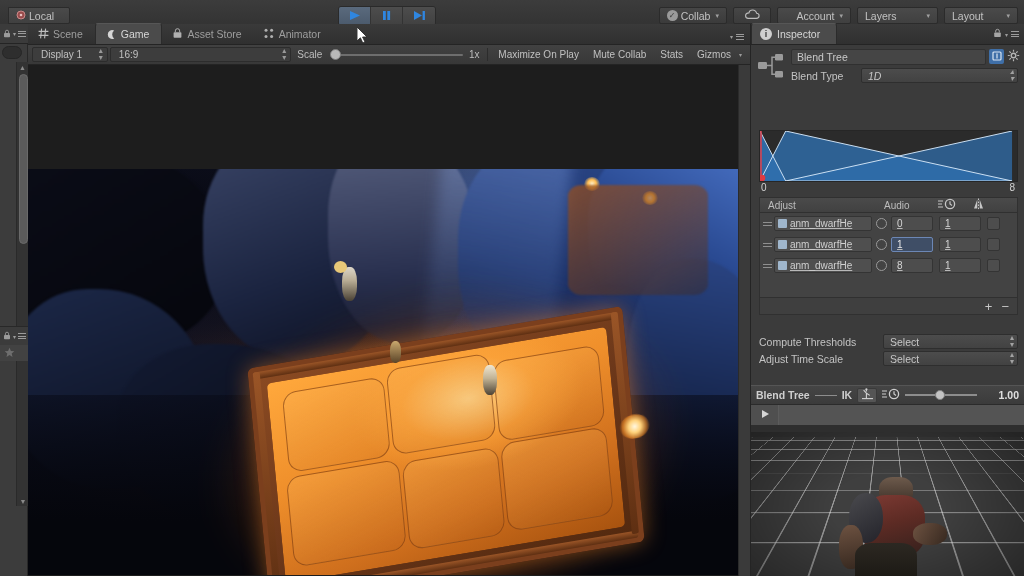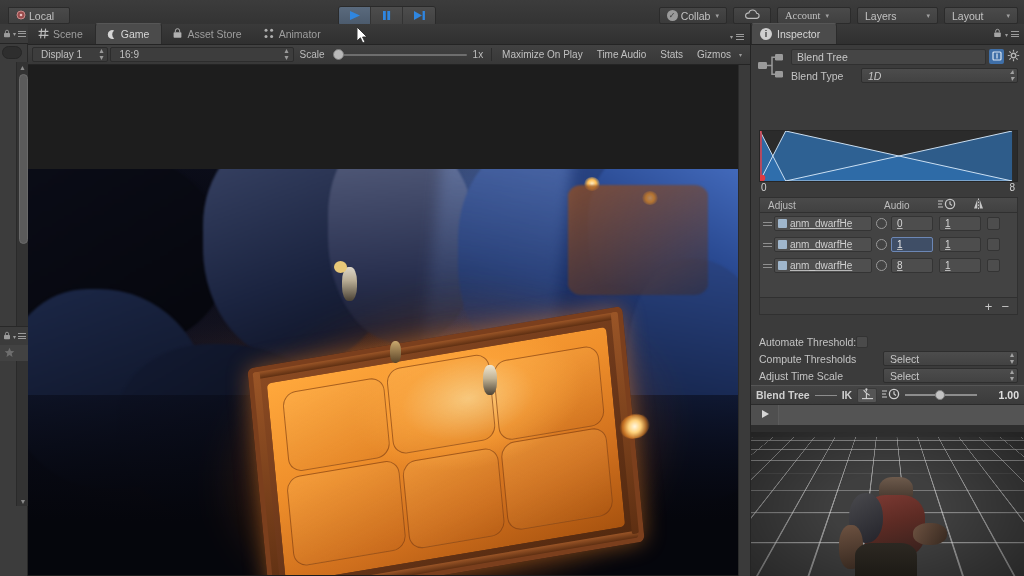--- a/index.html
+++ b/index.html
@@ -329,21 +329,21 @@
         <span>Collab</span>
         <span class="caret">▾</span>
       </div>
       <div class="tb-btn flat cloud-btn">
         <span>
           <svg width="16" height="11" viewBox="0 0 16 11">
               <path d="M4.2 9.4h8.1c1.6 0 2.8-1.2 2.8-2.6 0-1.4-1.1-2.5-2.5-2.6C12.1 2.4 10.5 1 8.6 1 6.8 1 5.3 2.2 4.9 3.9 3 4 1.6 5.3 1.6 6.8c0 1.5 1.2 2.6 2.6 2.6z" fill="none" stroke="#bdbdbd" stroke-width="1.1"></path>
             </svg>
         </span>
       </div>
-      <div class="tb-btn" style="min-width:74px;justify-content:flex-start;font-family:Liberation Serif, serif;">
+      <div class="tb-btn" style="min-width:74px;justify-content:flex-end;">
         <span>Account</span>
         <span class="caret">▾</span>
       </div>
       <div class="tb-btn" style="min-width:74px;gap:28px;">
         <span>Layers</span>
         <span class="caret">▾</span>
       </div>
       <div class="tb-btn" style="min-width:74px;justify-content:space-between;">
         <span>Layout</span>
         <span class="caret">▾</span>
@@ -459,21 +459,21 @@
         <span class="updown">▴<br>▾</span>
       </div>
       <span class="gt-label">Scale</span>
       <div class="scale-slider">
         <div class="scale-track"></div>
         <div class="scale-knob"></div>
       </div>
       <span class="gt-label">1x</span>
       <div class="gt-sep"></div>
       <div class="gt-btn">Maximize On Play</div>
-      <div class="gt-btn">Time Audio</div>
+      <div class="gt-btn">Mute Collab</div>
       <div class="gt-btn">Stats</div>
       <div class="gt-btn">Gizmos</div>
       <span class="tiny-caret" style="margin-right:4px;">▾</span>
     </div>
 
     <div class="gamecanvas">
       <div class="gv-letterbox"></div>
       <div class="gv-render">
         <div class="cave-base"></div>
 
@@ -678,24 +678,20 @@
         </div>
       </div>
 
       <div class="mt-foot">
         <span>+</span>
         <span>−</span>
       </div>
 
       <div class="opt-rows">
         <div class="opt-row">
-          <span class="opt-lbl">Automate Threshold:</span>
-          <span class="mini-chk"></span>
-        </div>
-        <div class="opt-row">
           <span class="opt-lbl" style="width:124px;">Compute Thresholds</span>
           <div class="popup" style="flex:1;">
             <span>Select</span>
             <span class="ud">▴<br>▾</span>
           </div>
         </div>
         <div class="opt-row">
           <span class="opt-lbl" style="width:124px;">Adjust Time Scale</span>
           <div class="popup" style="flex:1;">
             <span>Select</span>

